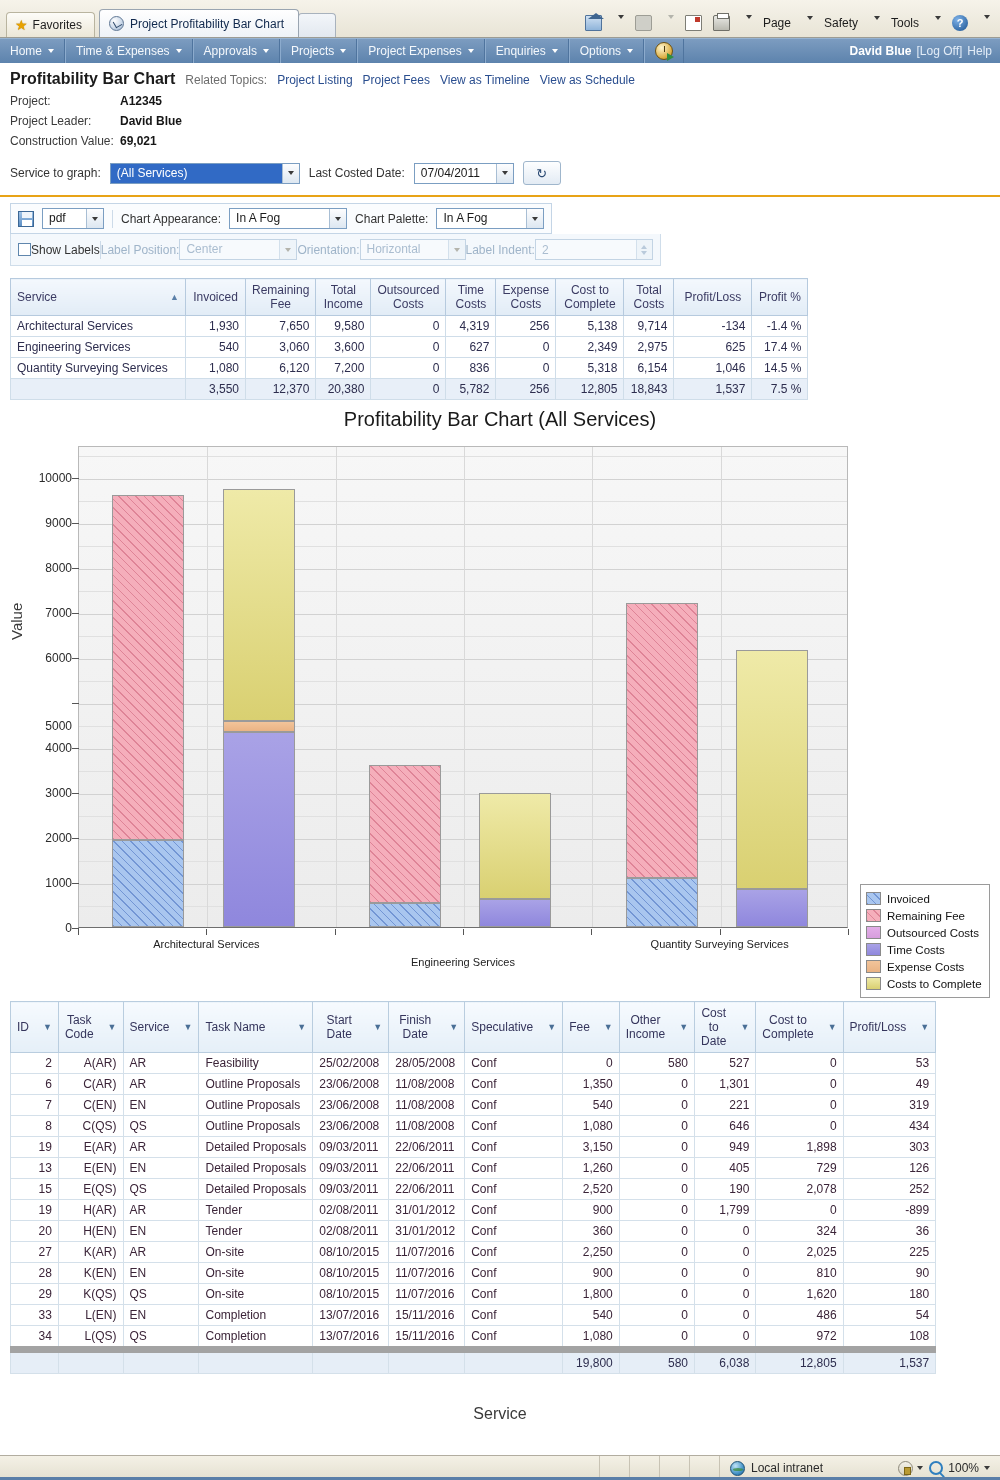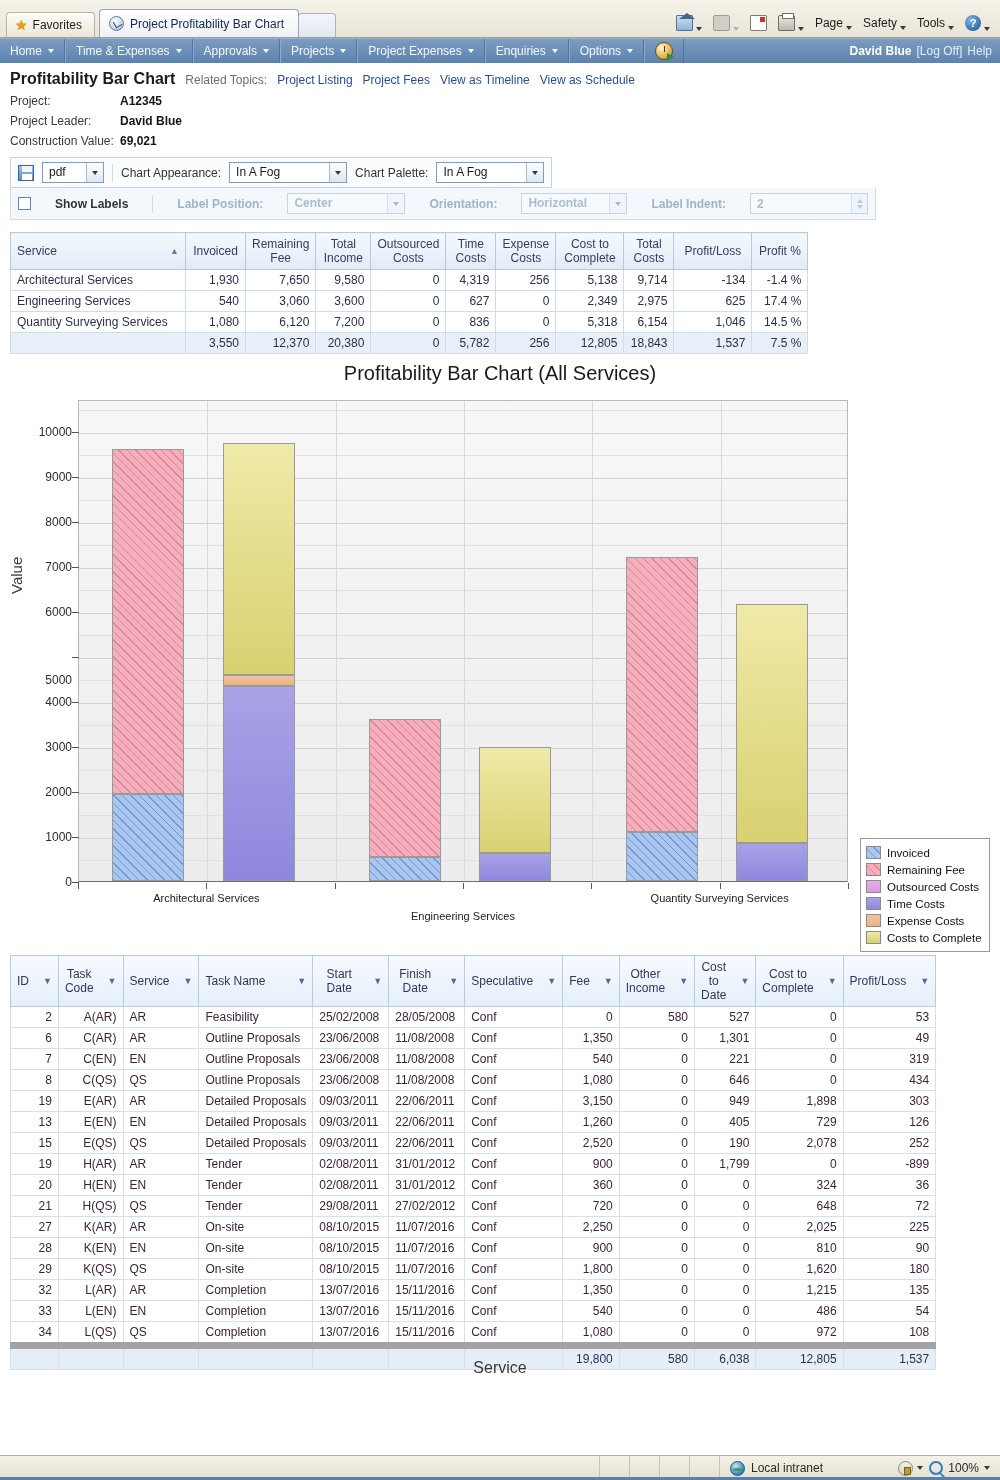--- a/index.html
+++ b/index.html
@@ -24,21 +24,21 @@
   .tab { display:flex; align-items:center; gap:6px; height:28px; padding:0 14px 0 9px;
          border:1px solid #9aa5b1; border-bottom:none; border-radius:4px 4px 0 0;
          background:linear-gradient(#ffffff,#eef2f7); font-size:12px; color:#11294d; position:relative; z-index:2;}
   .tab-new { width:38px; height:24px; border:1px solid #a8b2bd; border-bottom:none; border-radius:4px 4px 0 0;
              background:linear-gradient(#f3f6fa,#e2e8ef); margin-left:-1px; }
   .tab-ico { width:15px; height:15px; border-radius:50%; background:radial-gradient(circle at 35% 30%,#fff,#c9d7e8 60%,#8fa9c6);
              border:1px solid #5f7794; position:relative; }
   .tab-ico:after{ content:""; position:absolute; left:4px; top:3px; width:6px; height:6px;
              border-left:1px solid #304a6b; border-bottom:1px solid #304a6b; transform:rotate(-30deg); }
   .cmdbar { position:absolute; right:6px; bottom:4px; display:flex; align-items:center; gap:3px; font-size:12px; color:#1c1c1c;}
-  .cmdbar .mi { display:flex; align-items:flex-end; gap:3px; padding:2px 4px; white-space:nowrap;}
+  .cmdbar .mi { display:flex; align-items:flex-start; gap:16px; padding:2px 4px; white-space:nowrap;}
   .caret { width:0;height:0;border-left:3.5px solid transparent;border-right:3.5px solid transparent;border-top:4px solid #3a3a3a;}
   .caret.dim { border-top-color:#b4b4ac; }
   .ic { width:17px; height:16px; position:relative; display:inline-block; }
   .ic-home { background:linear-gradient(#cfe0f2,#8fb4da); border:1px solid #50739b; border-radius:1px; }
   .ic-home:after { content:""; position:absolute; left:2px; top:-3px; border-left:8px solid transparent;border-right:8px solid transparent;border-bottom:6px solid #3f6590;}
   .ic-feed { background:#cfcfc8; border:1px solid #9d9d95; border-radius:2px; color:#777; font-size:10px; text-align:center; line-height:14px;}
   .ic-mail { background:#fff; border:1px solid #7d7d75; border-radius:1px; }
   .ic-mail:after{content:"";position:absolute;right:1px;top:1px;width:5px;height:5px;background:#c0392b;}
   .ic-print { background:linear-gradient(#e9e9e4,#b9b9b0); border:1px solid #6f6f68; border-radius:2px 2px 1px 1px;}
   .ic-print:after{content:"";position:absolute;left:3px;top:-3px;width:10px;height:4px;background:#fff;border:1px solid #6f6f68;}
@@ -85,22 +85,22 @@
   .refresh-btn { width:38px;height:24px;border:1px solid #9fb6cc;border-radius:3px;background:linear-gradient(#fdfeff,#e3ebf4);
                  display:flex;align-items:center;justify-content:center;font-size:13px;color:#2b4a73;}
 
   
   .tool-wrap { padding:6px 0 0 10px; }
   .toolbox { display:inline-flex; align-items:center; gap:8px; border:1px solid #c4d5e6; background:#fafcfe; padding:4px 7px; }
   .save-ico { width:16px;height:16px;background:linear-gradient(#9fc2e6,#5d8fc4); border:1px solid #3c6795; position:relative;}
   .save-ico:after{content:"";position:absolute;left:3px;top:0;width:10px;height:6px;background:#eef4fa;}
   .save-ico:before{content:"";position:absolute;left:3px;bottom:0;width:10px;height:6px;background:#fff;}
   .sep { width:1px; height:18px; background:#cddbe9; }
-  .toolbox2 { display:inline-flex; align-items:center; gap:24px; border:1px solid #cfddea; border-top:none;
-              background:#f4f8fc; padding:5px 7px;font-weight:bold; }
+  .toolbox2 { display:inline-flex; align-items:center; gap:0; border:1px solid #cfddea; border-top:none;
+              background:#f4f8fc; padding:5px 7px; }
   .chk { width:13px;height:13px;border:1px solid #5f86ad;background:#fff;display:inline-block;}
   .dim { color:#9fb4c9; }
   .combo.dis { border-color:#c3d4e4; background:#f7fafd; }
   .combo.dis .val { color:#aabdd0; }
   .combo.dis .btn { background:#eef4f9; border-left-color:#d3e0ec; }
   .spin { display:flex;align-items:center;border:1px solid #c3d4e4;background:#f7fafd;height:21px;width:118px;}
   .spin .val { flex:1; padding:0 6px; color:#aabdd0; font-size:12px; }
   .spin .arrows { width:16px;height:19px;border-left:1px solid #d3e0ec;display:flex;flex-direction:column;
                   align-items:center;justify-content:center;gap:2px;background:#eef4f9;}
   .tri-u{width:0;height:0;border-left:3px solid transparent;border-right:3px solid transparent;border-bottom:4px solid #b9cadb;}
@@ -278,20 +278,39 @@
     <div class="meta-row">
       <span class="meta-k">Project Leader:</span>
       <span class="meta-v">David Blue</span>
     </div>
     <div class="meta-row">
       <span class="meta-k">Construction Value:</span>
       <span class="meta-v">69,021</span>
     </div>
   </div>
 
+  <div class="filterbar">
+    <span class="lbl">Service to graph:</span>
+    <div class="combo" style="width:190px">
+      <span class="val sel" style="flex:1">(All Services)</span>
+      <span class="btn">
+          <span class="caret"></span>
+        </span>
+    </div>
+    <span class="lbl">Last Costed Date:</span>
+    <div class="combo" style="width:100px">
+      <span class="val" style="flex:1">07/04/2011</span>
+      <span class="btn">
+          <span class="caret"></span>
+        </span>
+    </div>
+    <div class="refresh-btn">
+        <span>↻</span>
+      </div>
+  </div>
 
   <div class="tool-wrap">
     <div class="toolbox">
       <span class="save-ico"></span>
       <div class="combo" style="width:62px">
         <span class="val" style="flex:1">pdf</span>
         <span class="btn">
             <span class="caret"></span>
           </span>
       </div>
@@ -734,34 +753,20 @@
             <td>02/08/2011</td>
             <td>31/01/2012</td>
             <td>Conf</td>
             <td class="num">360</td>
             <td class="num">0</td>
             <td class="num">0</td>
             <td class="num">324</td>
             <td class="num">36</td>
           </tr>
           <tr>
-            <td class="num">21</td>
-            <td class="num">H(QS)</td>
-            <td>QS</td>
-            <td>Tender</td>
-            <td>29/08/2011</td>
-            <td>27/02/2012</td>
-            <td>Conf</td>
-            <td class="num">720</td>
-            <td class="num">0</td>
-            <td class="num">0</td>
-            <td class="num">648</td>
-            <td class="num">72</td>
-          </tr>
-          <tr>
             <td class="num">27</td>
             <td class="num">K(AR)</td>
             <td>AR</td>
             <td>On-site</td>
             <td>08/10/2015</td>
             <td>11/07/2016</td>
             <td>Conf</td>
             <td class="num">2,250</td>
             <td class="num">0</td>
             <td class="num">0</td>
@@ -788,34 +793,20 @@
             <td>QS</td>
             <td>On-site</td>
             <td>08/10/2015</td>
             <td>11/07/2016</td>
             <td>Conf</td>
             <td class="num">1,800</td>
             <td class="num">0</td>
             <td class="num">0</td>
             <td class="num">1,620</td>
             <td class="num">180</td>
-          </tr>
-          <tr>
-            <td class="num">32</td>
-            <td class="num">L(AR)</td>
-            <td>AR</td>
-            <td>Completion</td>
-            <td>13/07/2016</td>
-            <td>15/11/2016</td>
-            <td>Conf</td>
-            <td class="num">1,350</td>
-            <td class="num">0</td>
-            <td class="num">0</td>
-            <td class="num">1,215</td>
-            <td class="num">135</td>
           </tr>
           <tr>
             <td class="num">33</td>
             <td class="num">L(EN)</td>
             <td>EN</td>
             <td>Completion</td>
             <td>13/07/2016</td>
             <td>15/11/2016</td>
             <td>Conf</td>
             <td class="num">540</td>

